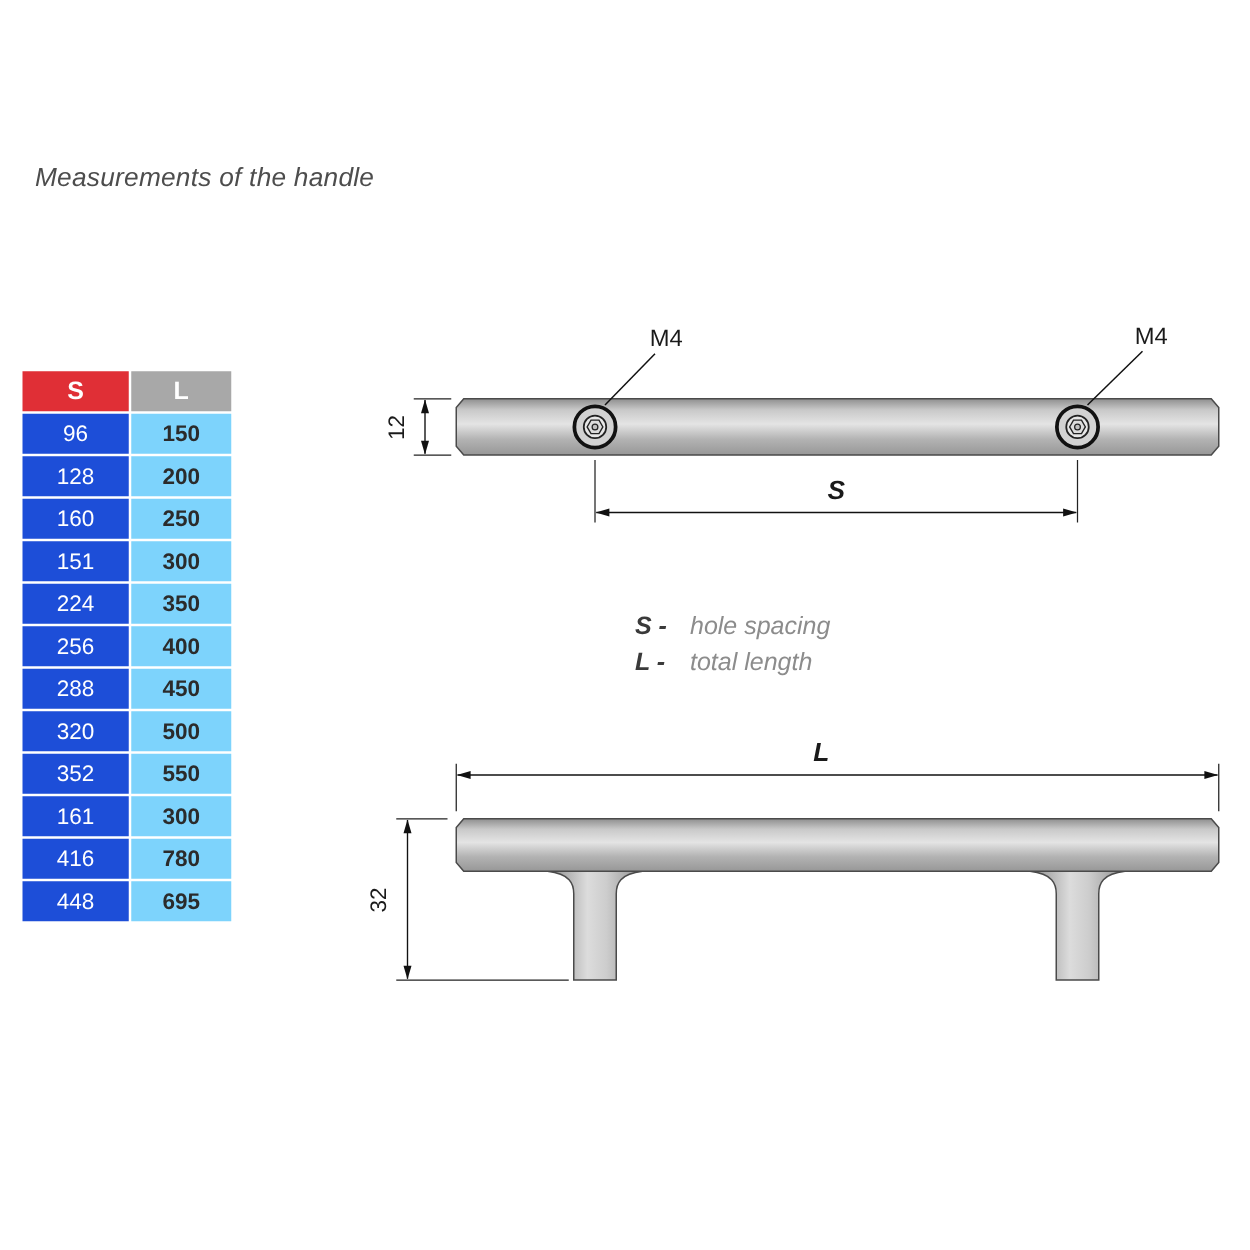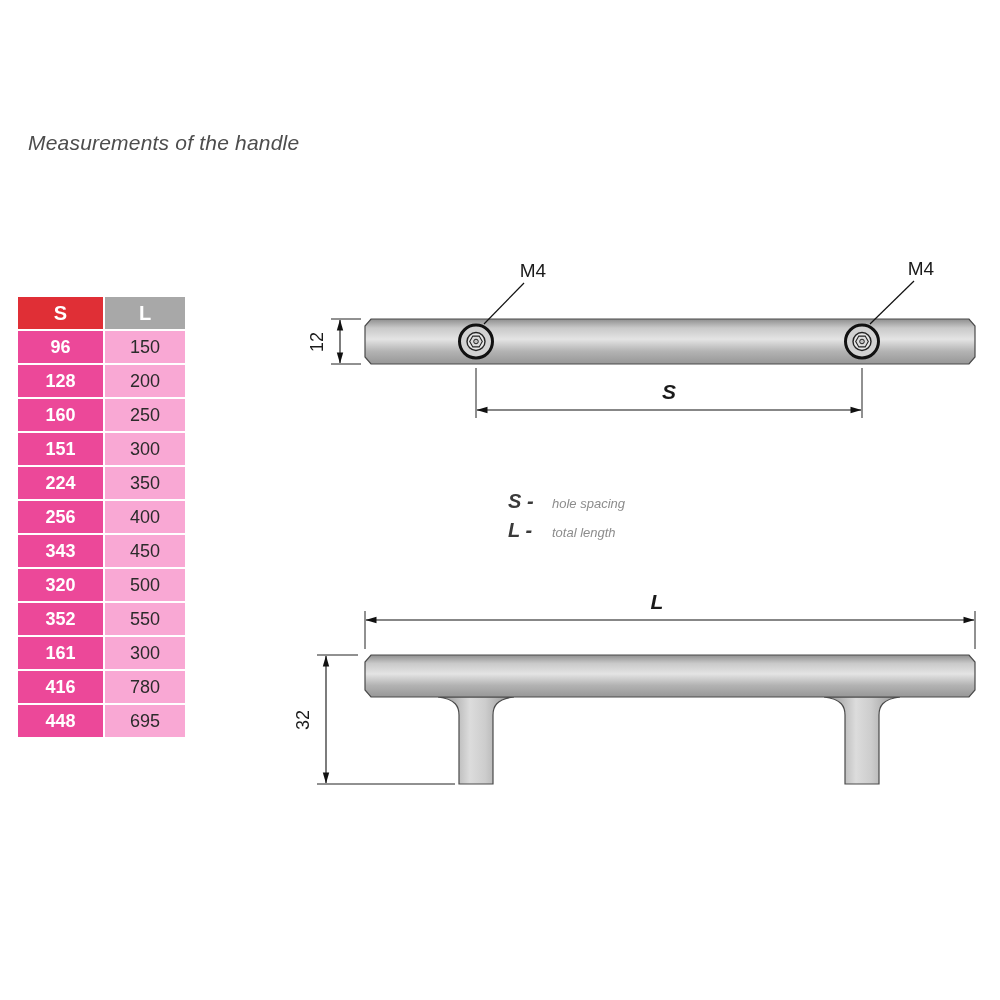--- a/index.html
+++ b/index.html
@@ -13,30 +13,30 @@
   }
   
   .tbl{
     position:absolute;left:18px;top:297px;
     display:grid;grid-template-columns:85px 80px;gap:2px;
   }
   .cell{
     height:32px;display:flex;align-items:center;justify-content:center;
     font-size:18px;line-height:1;
   }
-  .cell.s{background:#ec4899;color:#ffffff;font-weight:bold;}
-  .cell.l{background:#f9a8d4;color:#2b2b2b;}
+  .cell.s{background:#1d4ed8;color:#ffffff;}
+  .cell.l{background:#7dd3fc;color:#2b2b2b;font-weight:bold;}
   .cell.hd{font-size:20px;}
   .cell.s.hd{background:#e02f36;color:#fff;font-weight:bold;}
   .cell.l.hd{background:#a8a8a8;color:#ffffff;font-weight:bold;}
   
   .legend{position:absolute;left:508px;top:490px;}
   .legend .row{display:flex;align-items:baseline;margin-bottom:6px;}
   .lk{color:#3a3a3a;font-style:italic;font-size:20px;font-weight:600;margin-right:10px;min-width:34px;}
-  .ld{color:#8c8c8c;font-style:italic;font-size:13px;}
+  .ld{color:#8c8c8c;font-style:italic;font-size:20px;}
   svg{position:absolute;left:0;top:0;}
   svg text{font-family:"Liberation Sans","DejaVu Sans",sans-serif;fill:#1a1a1a;}
   .dimtxt{font-size:18px;}
   .dimlet{font-size:21px;font-style:italic;font-weight:600;}
   .m4{font-size:19px;}
 </style>
 </head>
 <body>
 
 <div id="canvas">
@@ -52,21 +52,21 @@
     <div class="cell s">128</div>
     <div class="cell l">200</div>
     <div class="cell s">160</div>
     <div class="cell l">250</div>
     <div class="cell s">151</div>
     <div class="cell l">300</div>
     <div class="cell s">224</div>
     <div class="cell l">350</div>
     <div class="cell s">256</div>
     <div class="cell l">400</div>
-    <div class="cell s">343</div>
+    <div class="cell s">288</div>
     <div class="cell l">450</div>
     <div class="cell s">320</div>
     <div class="cell l">500</div>
     <div class="cell s">352</div>
     <div class="cell l">550</div>
     <div class="cell s">161</div>
     <div class="cell l">300</div>
     <div class="cell s">416</div>
     <div class="cell l">780</div>
     <div class="cell s">448</div>

